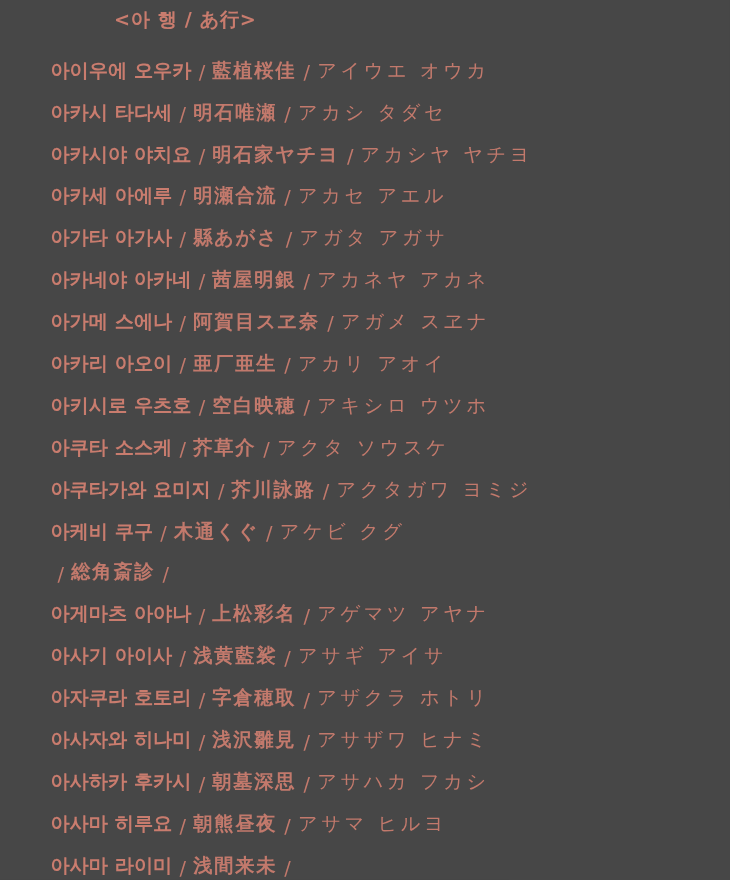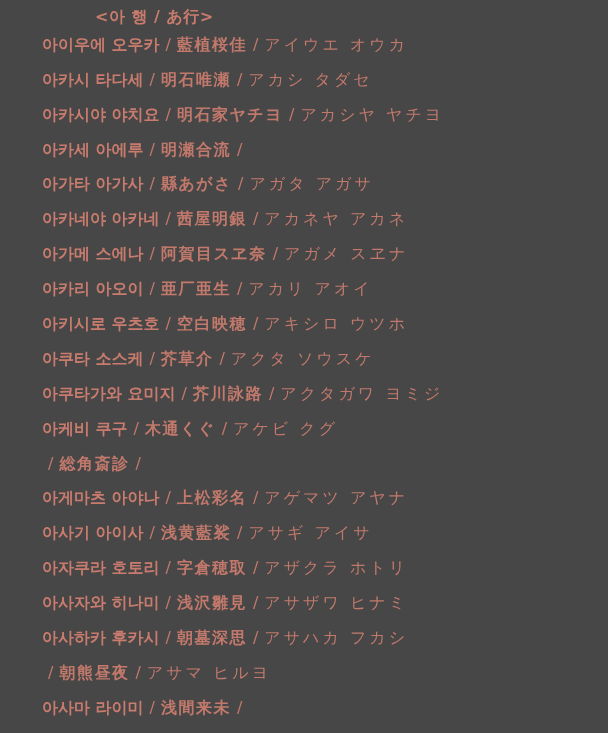--- a/index.html
+++ b/index.html
@@ -28,21 +28,21 @@
     align-items: center;
     padding-left: 53px;
     font-size: 16px;
     font-weight: bold;
     letter-spacing: 0.5px;
     white-space: nowrap;
   }
   .row {
     height: 34.9px;
     display: flex;
-    align-items: flex-start;
+    align-items: flex-end;
     white-space: nowrap;
     font-size: 16px;
   }
   .ko {
     font-weight: bold;
     letter-spacing: 0px;
   }
   .kj {
     font-weight: bold;
     letter-spacing: 1.5px;
@@ -89,20 +89,21 @@
     <span class="kj">明石家ヤチヨ</span>
     <span class="sep">/</span>
     <span class="ka">アカシヤ ヤチヨ</span>
   </div>
 
   <div class="row">
     <span class="ko">아카세 아에루</span>
     <span class="sep">/</span>
     <span class="kj">明瀬合流</span>
     <span class="sep">/</span>
+    <span class="ka">アカセ アエル</span>
   </div>
 
   <div class="row">
     <span class="ko">아가타 아가사</span>
     <span class="sep">/</span>
     <span class="kj">縣あがさ</span>
     <span class="sep">/</span>
     <span class="ka">アガタ アガサ</span>
   </div>
 
@@ -202,20 +203,21 @@
 
   <div class="row">
     <span class="ko">아사하카 후카시</span>
     <span class="sep">/</span>
     <span class="kj">朝墓深思</span>
     <span class="sep">/</span>
     <span class="ka">アサハカ フカシ</span>
   </div>
 
   <div class="row">
+    <span class="ko">아사마 히루요</span>
     <span class="sep">/</span>
     <span class="kj">朝熊昼夜</span>
     <span class="sep">/</span>
     <span class="ka">アサマ ヒルヨ</span>
   </div>
 
   <div class="row">
     <span class="ko">아사마 라이미</span>
     <span class="sep">/</span>
     <span class="kj">浅間来未</span>

